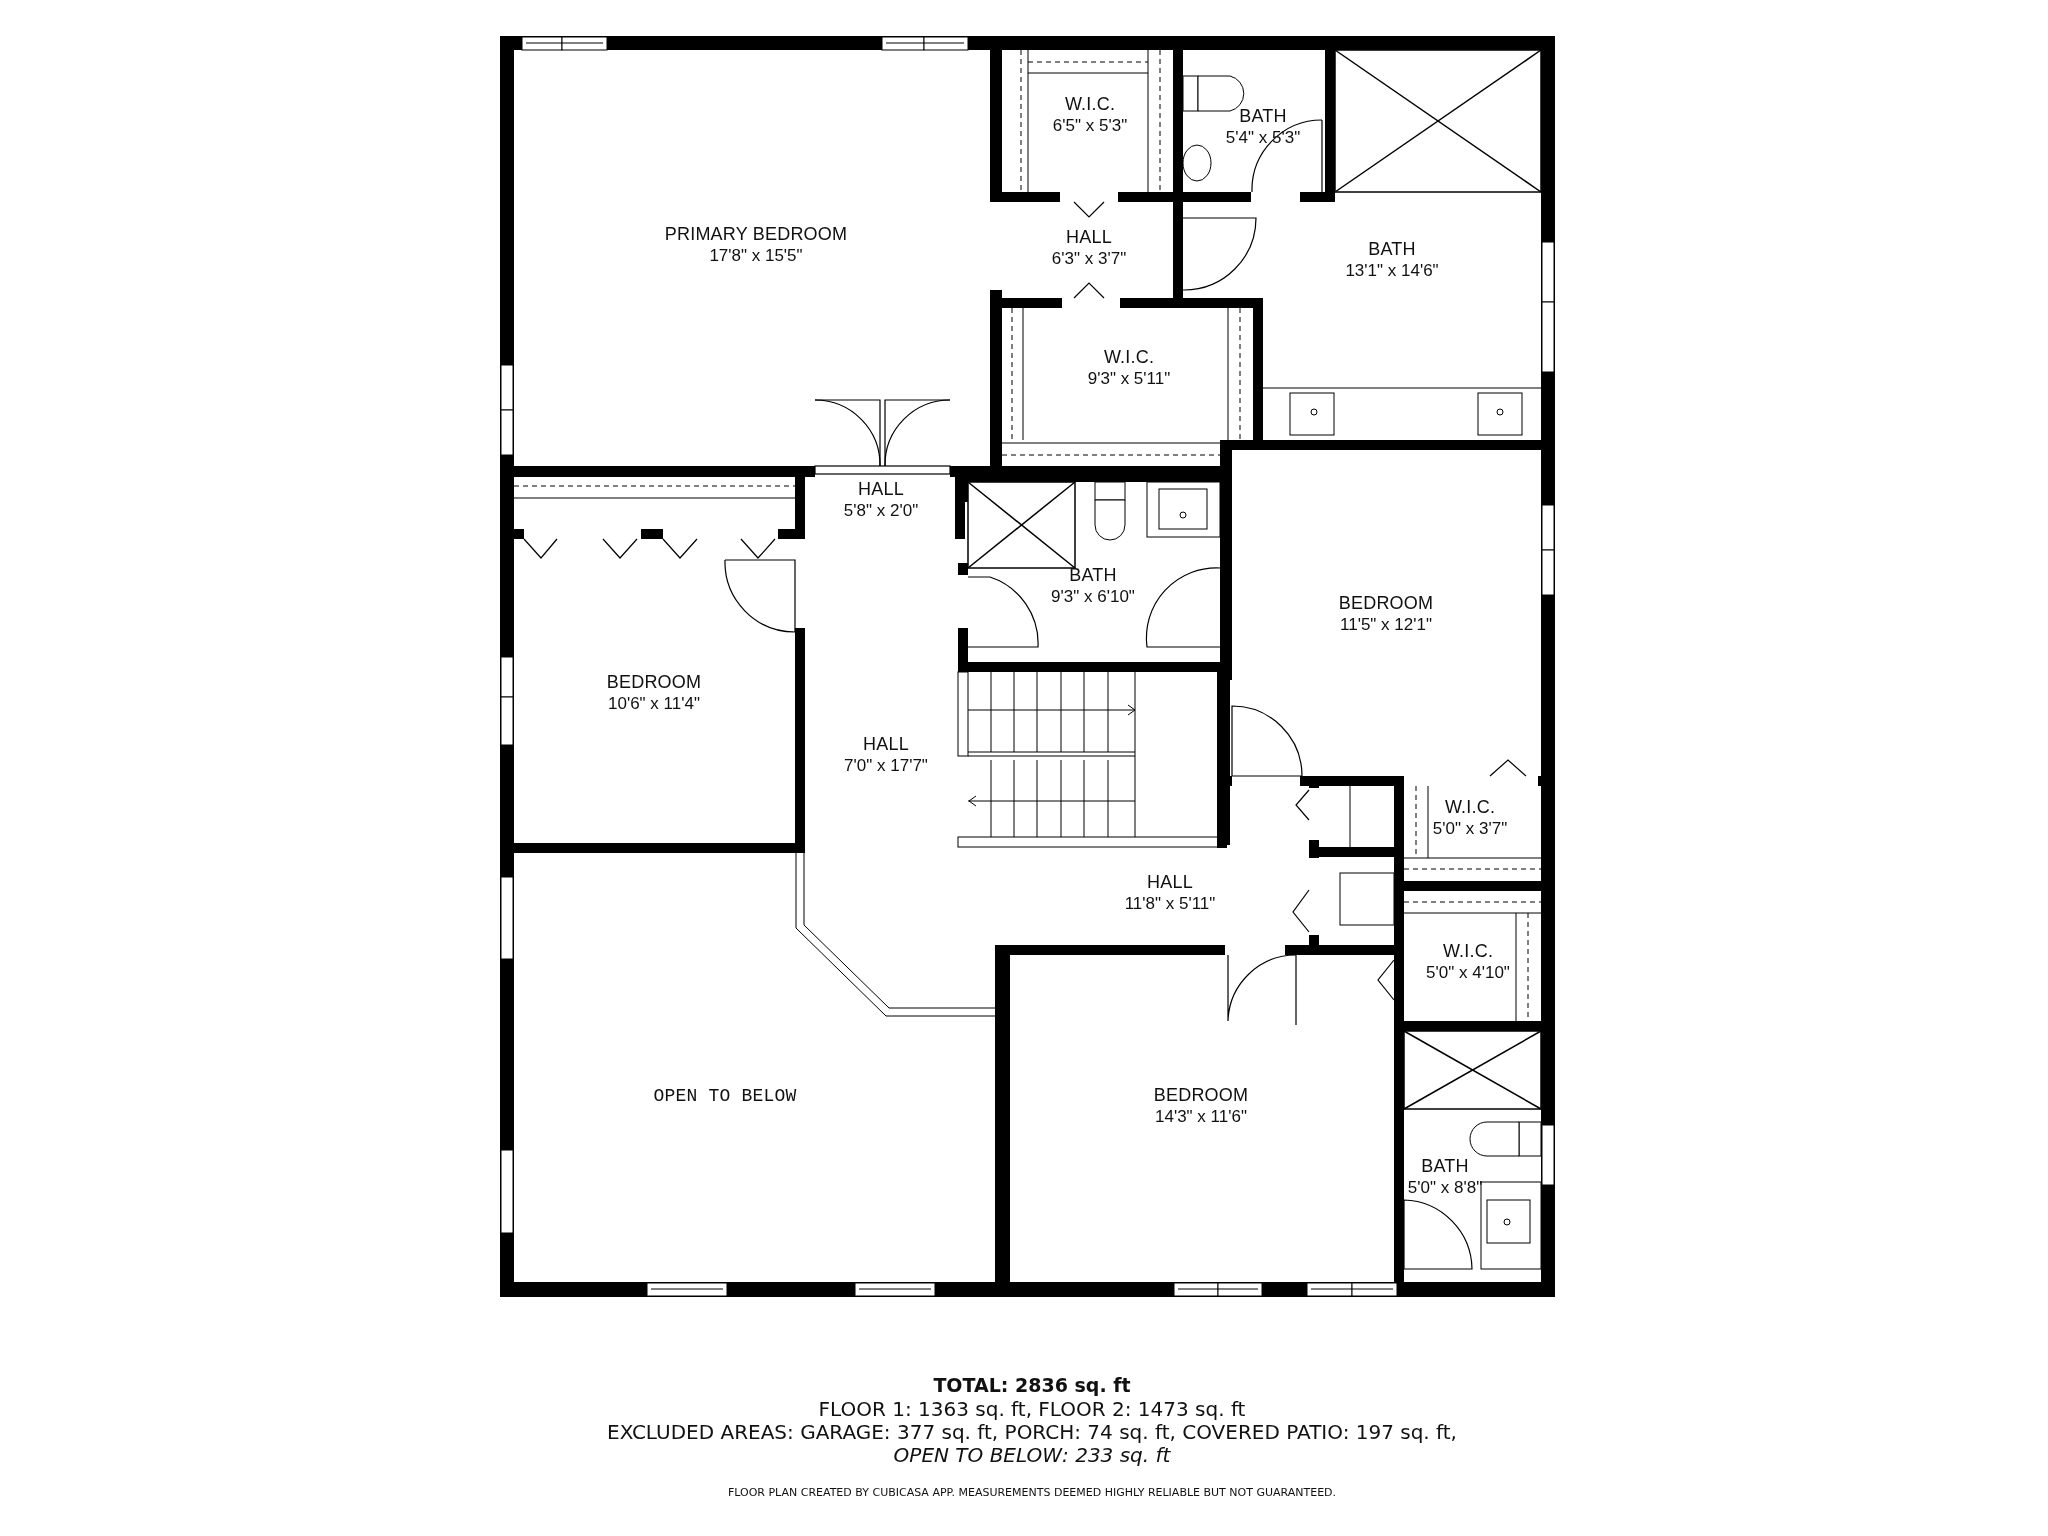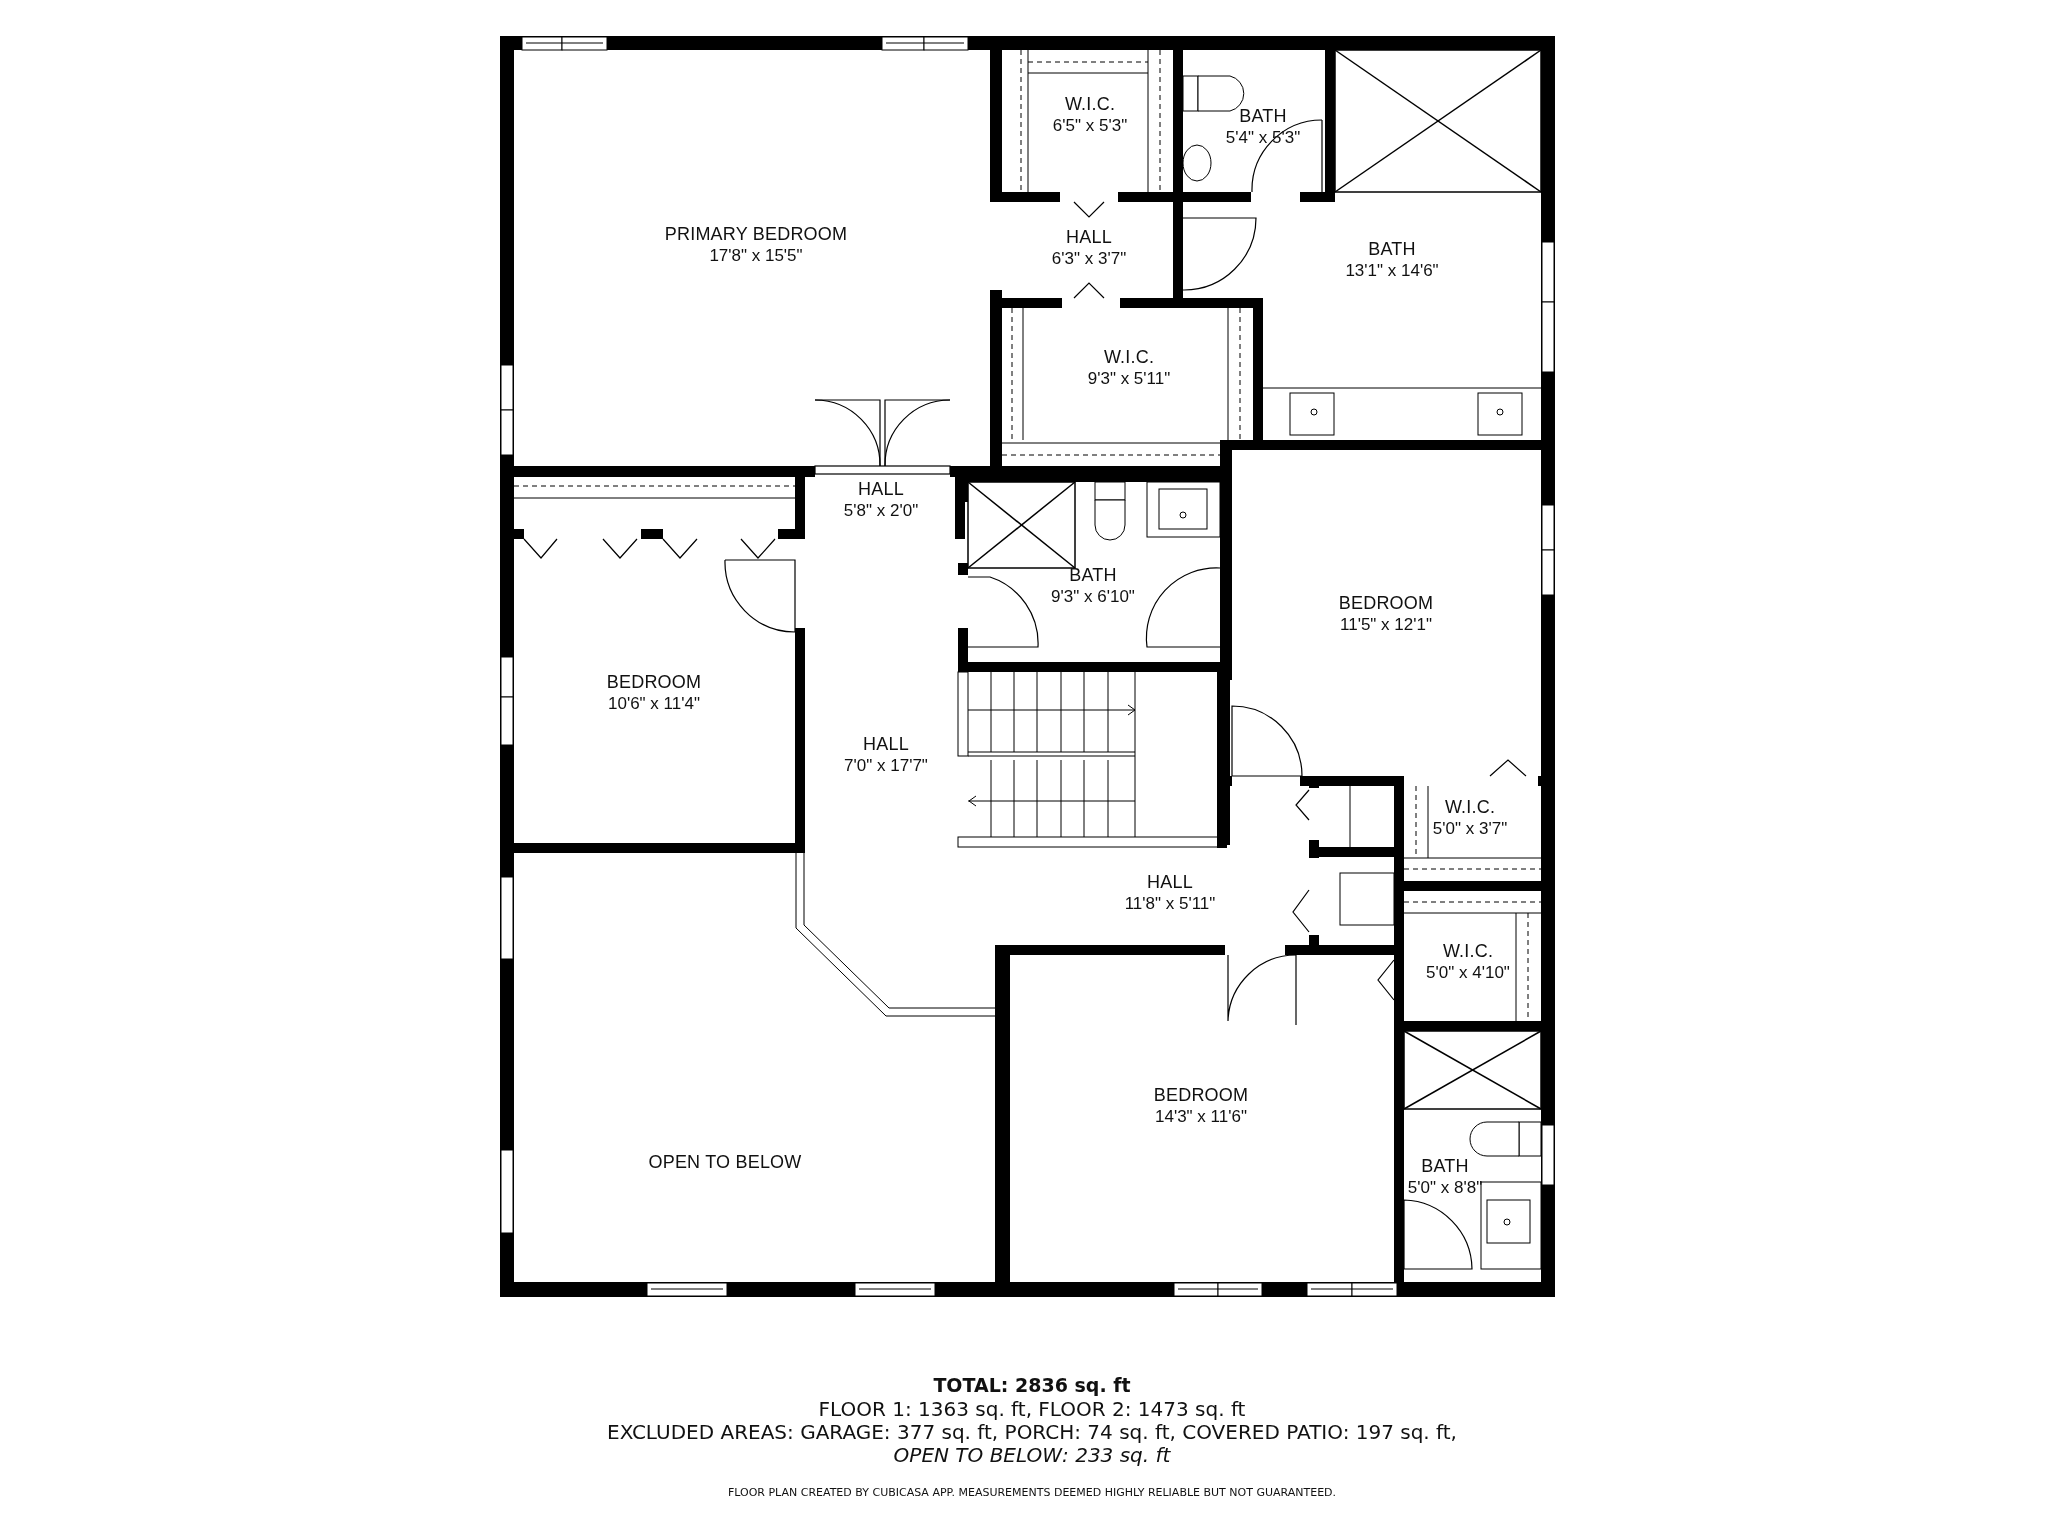--- a/index.html
+++ b/index.html
@@ -327,21 +327,21 @@
   <span class="room-dim">5'0" x 3'7"</span>
 </div>
 <div class="room-label" style="left:1170px;top:893px;">
   <span class="room-name">HALL</span>
   <span class="room-dim">11'8" x 5'11"</span>
 </div>
 <div class="room-label" style="left:1468px;top:962px;">
   <span class="room-name">W.I.C.</span>
   <span class="room-dim">5'0" x 4'10"</span>
 </div>
-<div class="room-label" style="left:725px;top:1163px;">
+<div class="room-label" style="left:725px;top:1097px;font-family:Liberation Mono, monospace;">
   <span class="room-name">OPEN TO BELOW</span>
 </div>
 <div class="room-label" style="left:1201px;top:1106px;">
   <span class="room-name">BEDROOM</span>
   <span class="room-dim">14'3" x 11'6"</span>
 </div>
 <div class="room-label" style="left:1445px;top:1177px;">
   <span class="room-name">BATH</span>
   <span class="room-dim">5'0" x 8'8"</span>
 </div>

